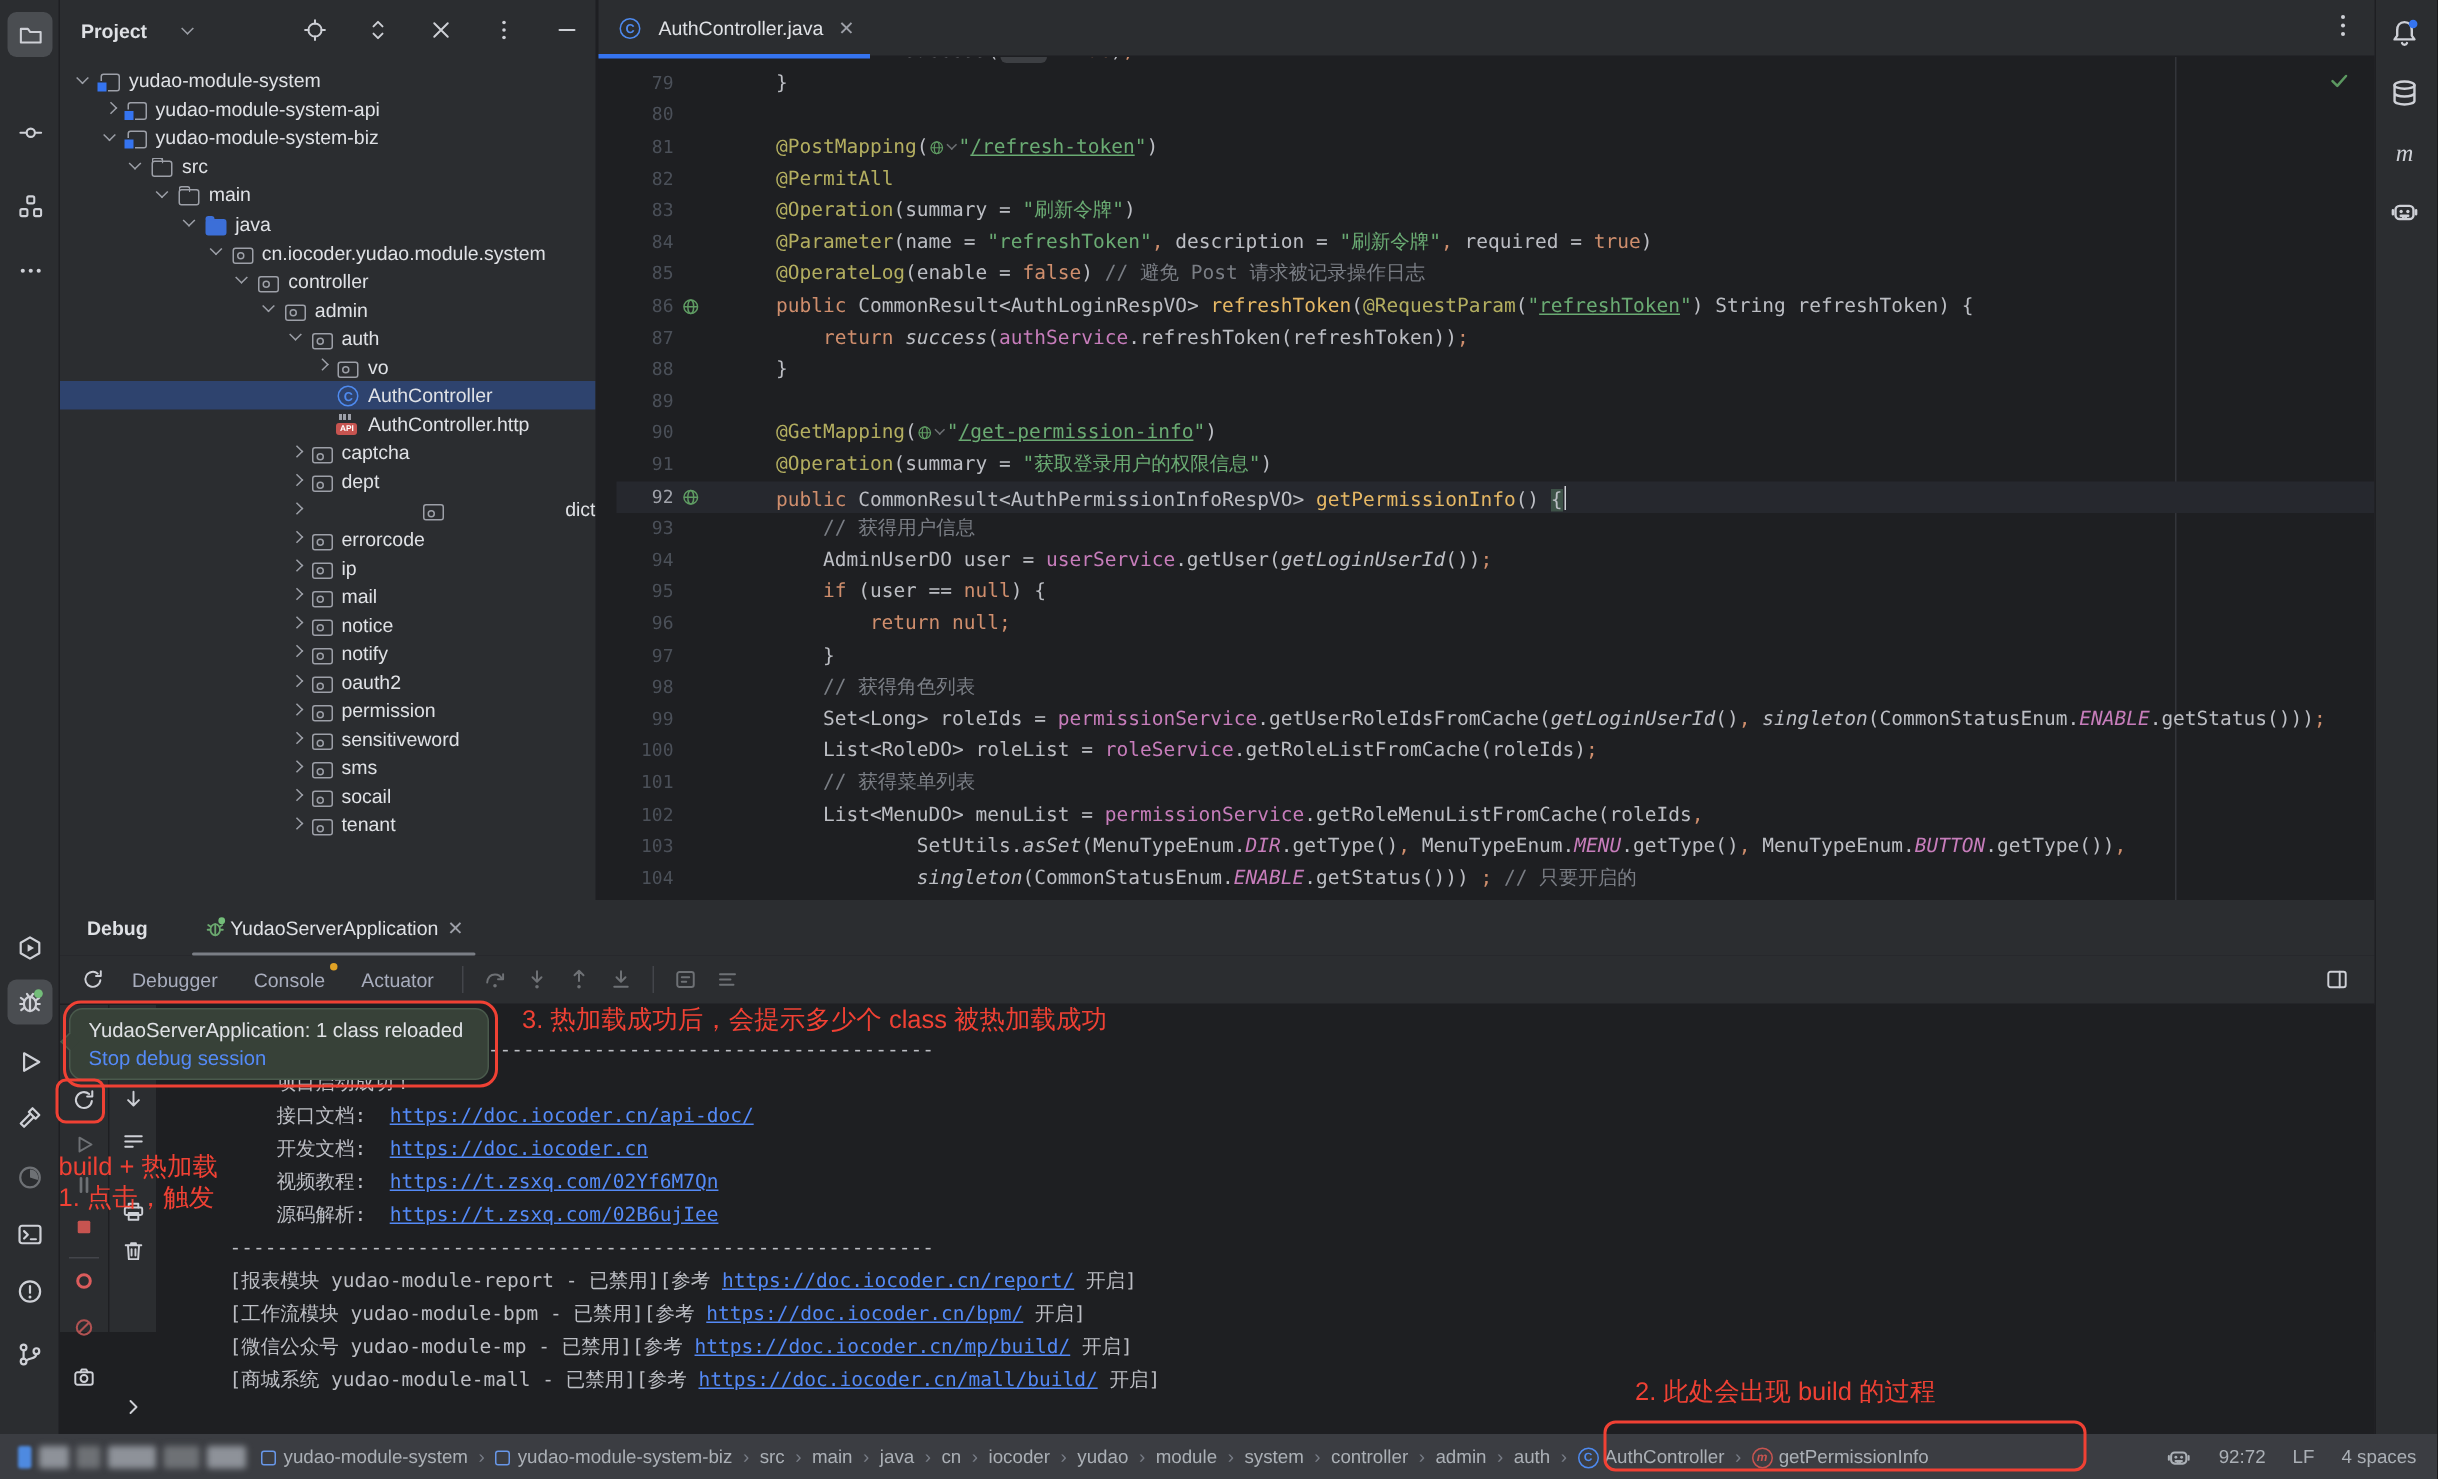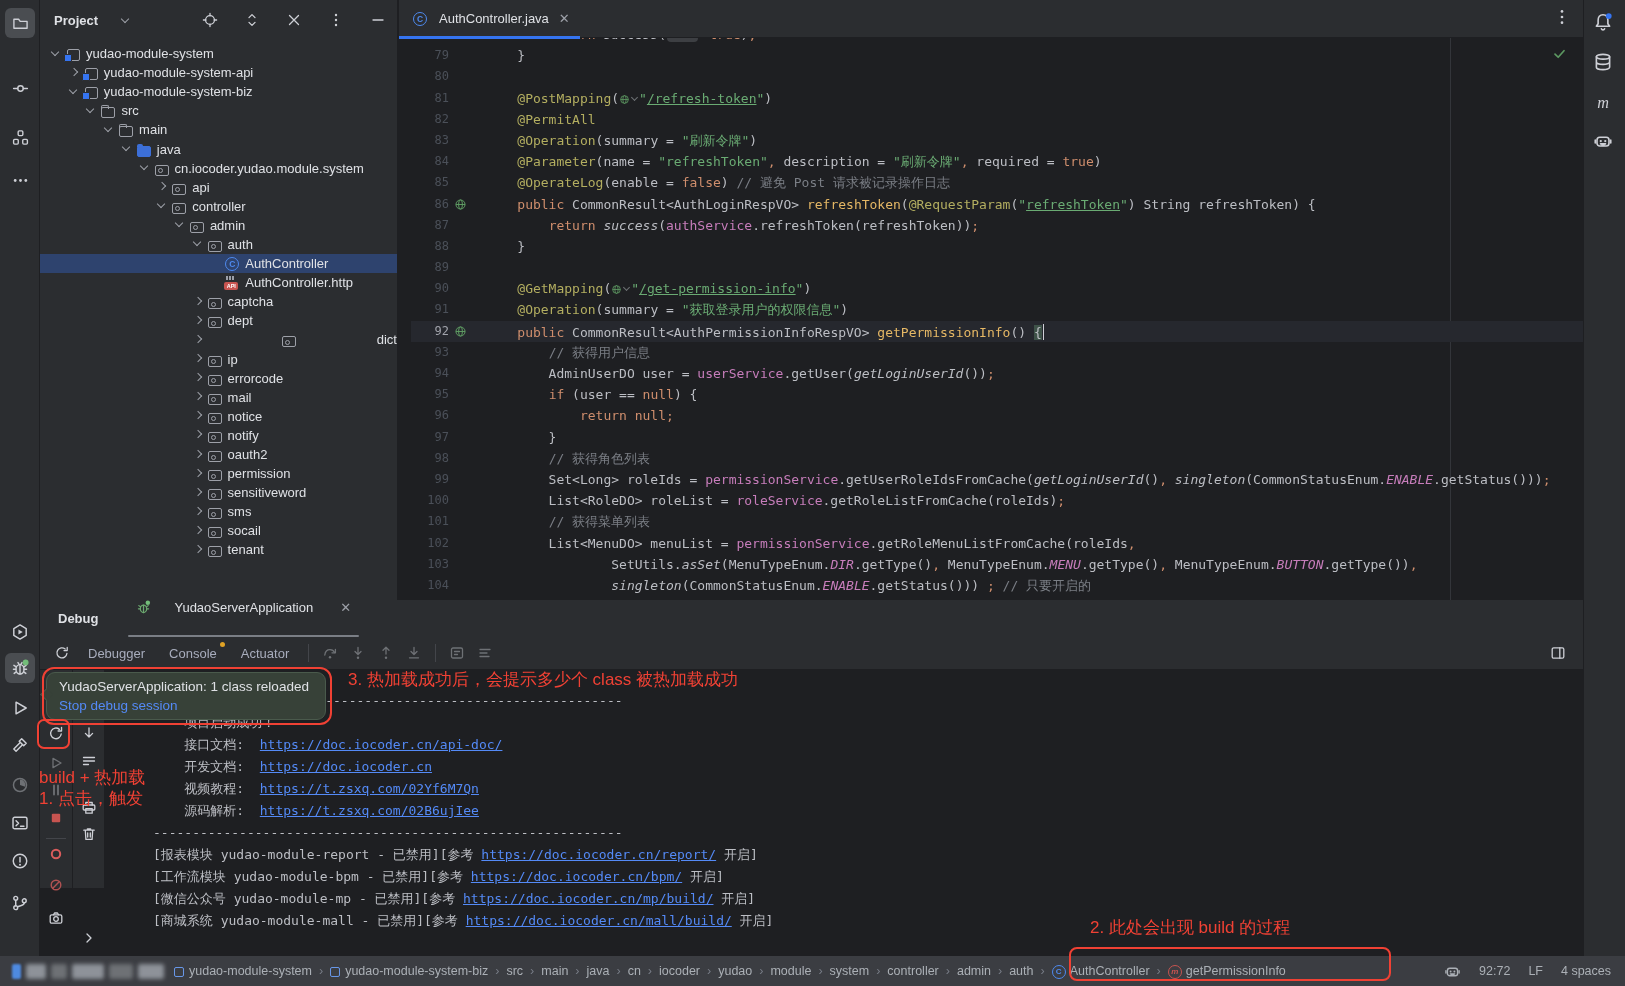--- a/index.html
+++ b/index.html
@@ -87,21 +87,21 @@
   .inspect { position:absolute; right:16px; top:8px; }
 
   
   .rightstrip { position:absolute; left:1583px; top:0; width:42px; height:956px; background:#2B2D30; border-left:1px solid #1E1F22; }
   .rs-ic { position:absolute; left:9px; }
 
   
   .debug { position:absolute; left:40px; top:600px; width:1543px; height:288px; background:#1E1F22; }
   .dbg-header { height:37px; background:#2B2D30; display:flex; align-items:center; padding-left:18px; }
   .dbg-title { font-weight:700; font-size:13px; }
-  .dbg-tab { margin-left:30px; display:flex; gap:23px; height:37px; position:relative; padding:0 8px; }
+  .dbg-tab { margin-left:30px; display:flex; align-items:center; gap:2px; height:37px; position:relative; padding:0 8px; }
   .dbg-tab::after { content:""; position:absolute; left:0; right:0; bottom:0; height:2.5px; background:#7A7E85; border-radius:2px; }
   .dbg-toolbar { height:33px; background:#2B2D30; border-bottom:1px solid #1E1F22; display:flex; align-items:center; padding-left:9px; gap:2px; }
   .vtab { font-size:13px; color:#A8ADBD; padding:0 11px; position:relative; }
   .vtab .odot::after { content:""; position:absolute; right:3px; top:-4px; width:5px; height:5px; border-radius:50%; background:#E0A225; }
   .tbsep { width:1px; height:18px; background:#43454A; margin:0 6px; }
   .tbic { width:26px; height:26px; display:flex; align-items:center; justify-content:center; }
   .dbg-body { position:absolute; top:70px; left:0; right:0; bottom:0; }
   .runcol { position:absolute; left:0; top:0; width:33px; bottom:0; background:#2B2D30; border-right:1px solid #1E1F22; }
   .concol { position:absolute; left:33px; top:0; width:32px; bottom:0; background:#2B2D30; border-right:1px solid #1E1F22; }
   .colic { position:absolute; left:50%; transform:translateX(-50%); }
@@ -292,38 +292,38 @@
           <span class="chev down"></span>
           <span class="ti ti-srcfolder"></span>
           <span class="tlabel">java</span>
         </div>
         <div class="tree-row" style="padding-left: 96.5px;">
           <span class="chev down"></span>
           <span class="ti ti-package"></span>
           <span class="tlabel">cn.iocoder.yudao.module.system</span>
         </div>
         <div class="tree-row" style="padding-left: 114.2px;">
-          <span class="chev right"></span>
-          <span class="ti ti-package"></span>
-          <span class="tlabel">api</span>
-        </div>
-        <div class="tree-row" style="padding-left: 114.2px;">
           <span class="chev down"></span>
           <span class="ti ti-package"></span>
           <span class="tlabel">controller</span>
         </div>
         <div class="tree-row" style="padding-left: 131.9px;">
           <span class="chev down"></span>
           <span class="ti ti-package"></span>
           <span class="tlabel">admin</span>
         </div>
         <div class="tree-row" style="padding-left: 149.6px;">
           <span class="chev down"></span>
           <span class="ti ti-package"></span>
           <span class="tlabel">auth</span>
+        </div>
+        <div class="tree-row" style="padding-left: 167.3px;">
+          <span class="chev right"></span>
+          <span class="ti ti-package"></span>
+          <span class="tlabel">vo</span>
         </div>
         <div class="tree-row selected" style="padding-left: 167.3px;">
           <span class="chev blank"></span>
           <span class="ti ti-class"></span>
           <span class="tlabel">AuthController</span>
         </div>
         <div class="tree-row" style="padding-left: 167.3px;">
           <span class="chev blank"></span>
           <span class="ti ti-http"></span>
           <span class="tlabel">AuthController.http</span>
@@ -339,26 +339,26 @@
           <span class="tlabel">dept</span>
         </div>
         <div class="tree-row" style="padding-left: 149.6px; justify-content: space-between;">
           <span class="chev right"></span>
           <span class="ti ti-package"></span>
           <span class="tlabel">dict</span>
         </div>
         <div class="tree-row" style="padding-left: 149.6px;">
           <span class="chev right"></span>
           <span class="ti ti-package"></span>
+          <span class="tlabel">errorcode</span>
+        </div>
+        <div class="tree-row" style="padding-left: 149.6px;">
+          <span class="chev right"></span>
+          <span class="ti ti-package"></span>
           <span class="tlabel">ip</span>
-        </div>
-        <div class="tree-row" style="padding-left: 149.6px;">
-          <span class="chev right"></span>
-          <span class="ti ti-package"></span>
-          <span class="tlabel">errorcode</span>
         </div>
         <div class="tree-row" style="padding-left: 149.6px;">
           <span class="chev right"></span>
           <span class="ti ti-package"></span>
           <span class="tlabel">mail</span>
         </div>
         <div class="tree-row" style="padding-left: 149.6px;">
           <span class="chev right"></span>
           <span class="ti ti-package"></span>
           <span class="tlabel">notice</span>

